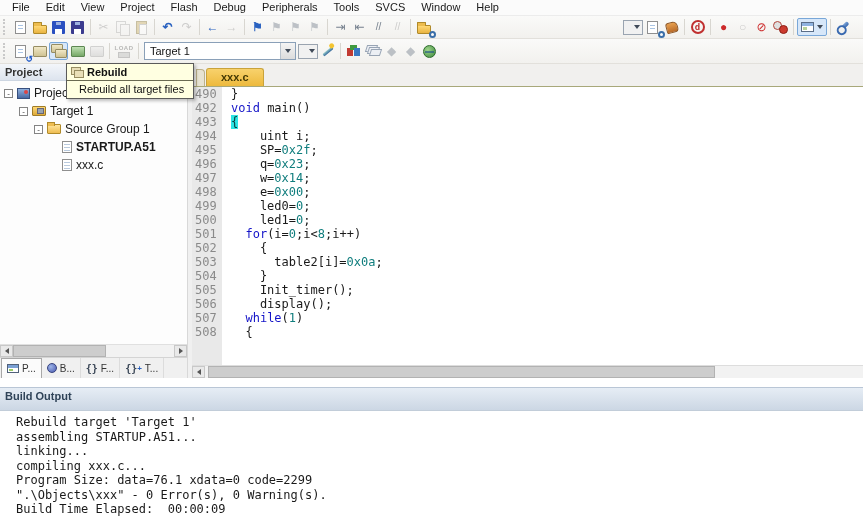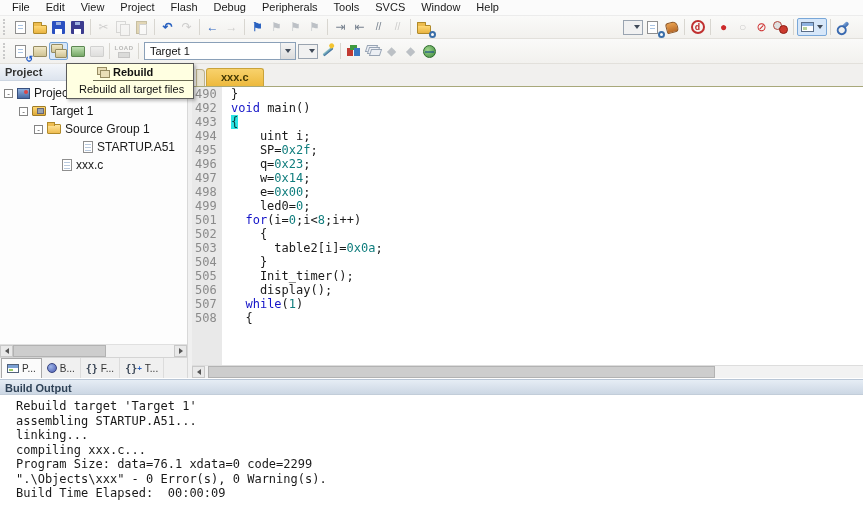--- a/index.html
+++ b/index.html
@@ -163,31 +163,31 @@
   .cline.fill { flex:1; }
   .lnum { width:30px; flex:none; background:#e9e9e9; color:#8a8a8a;
      font:12px/14px "DejaVu Sans Mono",monospace; padding-left:3px; }
   .ltext { font:12px/14px "DejaVu Sans Mono",monospace; white-space:pre; padding-left:9px; color:#1a1a1a; }
   .tok-p { color:#1a1a1a; } .tok-k { color:#1414c8; } .tok-n { color:#0f7d7d; }
   .tok-h { background:#2ce4e4; color:#063a3a; }
   .ehscroll { height:13px; flex:none; display:flex; background:#f2f2f2; border-top:1px solid #ddd; }
 
   
   .build-output { height:149px; flex:none; display:flex; flex-direction:column; border-top:1px solid #fff; }
-  .bo-caption { height:16px; flex:none; background:linear-gradient(#e6edf5,#ccd7e4);
+  .bo-caption { height:24px; flex:none; background:linear-gradient(#e6edf5,#ccd7e4);
      border-top:1px solid #b9c6d6; border-bottom:1px solid #c2cdd9;
-     font-weight:bold; color:#2f4358; padding:2px 0 0 5px; }
+     font-weight:bold; color:#2f4358; padding:2px 0 0 5px;margin-top:8px; }
   .bo-content { flex:1; background:#fff; padding:4px 0 0 16px; overflow:hidden; }
   .bo-line { font:12px/14.5px "DejaVu Sans Mono",monospace; color:#1a1a1a; white-space:pre; }
 
   
   .tooltip { position:absolute; left:66px; top:63px; width:128px; background:#ffffe1;
      border:1px solid #5a5a5a; box-shadow:2px 2px 3px rgba(0,0,0,.25); z-index:50; }
   .tt-title-row { display:flex; align-items:center; gap:4px; padding:2px 4px;
-     border-bottom:1px solid #6a6a52;margin-left:26px; }
+     border-bottom:1px solid #6a6a52; }
   .tt-title { font-weight:bold; font-size:11px; color:#111; }
   .mini-rb { position:relative; width:12px; height:10px; flex:none; }
   .mini-rb::before, .mini-rb::after { content:""; position:absolute; width:8px; height:6px;
      background:#e9dfb8; border:1px solid #968c62; }
   .mini-rb::before { left:0; top:0; } .mini-rb::after { left:3px; top:3px; }
   .tt-desc { padding:2px 12px 3px; font-size:11px; color:#111; white-space:nowrap;text-align:center; }
 </style>
 </head>
 <body>
 
@@ -395,21 +395,21 @@
           <div class="trow" style="padding-left: 19px;">
             <span class="texp">-</span>
             <span class="ticon ti-target"></span>
             <span class="tlabel">Target 1</span>
           </div>
           <div class="trow" style="padding-left: 34px;">
             <span class="texp">-</span>
             <span class="ticon ti-group"></span>
             <span class="tlabel">Source Group 1</span>
           </div>
-          <div class="trow" style="padding-left: 70px;">
+          <div class="trow" style="padding-left: 49px; font-weight: bold;">
             <span class="tspace"></span>
             <span class="ticon ti-file"></span>
             <span class="tlabel">STARTUP.A51</span>
           </div>
           <div class="trow" style="padding-left: 49px;">
             <span class="tspace"></span>
             <span class="ticon ti-file"></span>
             <span class="tlabel">xxx.c</span>
           </div>
         </div>
@@ -483,20 +483,24 @@
           </div>
           <div class="cline">
             <span class="lnum">498</span>
             <span class="ltext"><span class="tok-p">    e=</span><span class="tok-n">0x00</span><span class="tok-p">;</span></span>
           </div>
           <div class="cline">
             <span class="lnum">499</span>
             <span class="ltext"><span class="tok-p">    led0=</span><span class="tok-n">0</span><span class="tok-p">;</span></span>
           </div>
           <div class="cline">
+            <span class="lnum">500</span>
+            <span class="ltext"><span class="tok-p">    led1=</span><span class="tok-n">0</span><span class="tok-p">;</span></span>
+          </div>
+          <div class="cline">
             <span class="lnum">501</span>
             <span class="ltext"><span class="tok-p">  </span><span class="tok-k">for</span><span class="tok-p">(i=</span><span class="tok-n">0</span><span class="tok-p">;i&lt;</span><span class="tok-n">8</span><span class="tok-p">;i++)</span></span>
           </div>
           <div class="cline">
             <span class="lnum">502</span>
             <span class="ltext"><span class="tok-p">    {</span></span>
           </div>
           <div class="cline">
             <span class="lnum">503</span>
             <span class="ltext"><span class="tok-p">      table2[i]=</span><span class="tok-n">0x0a</span><span class="tok-p">;</span></span>

